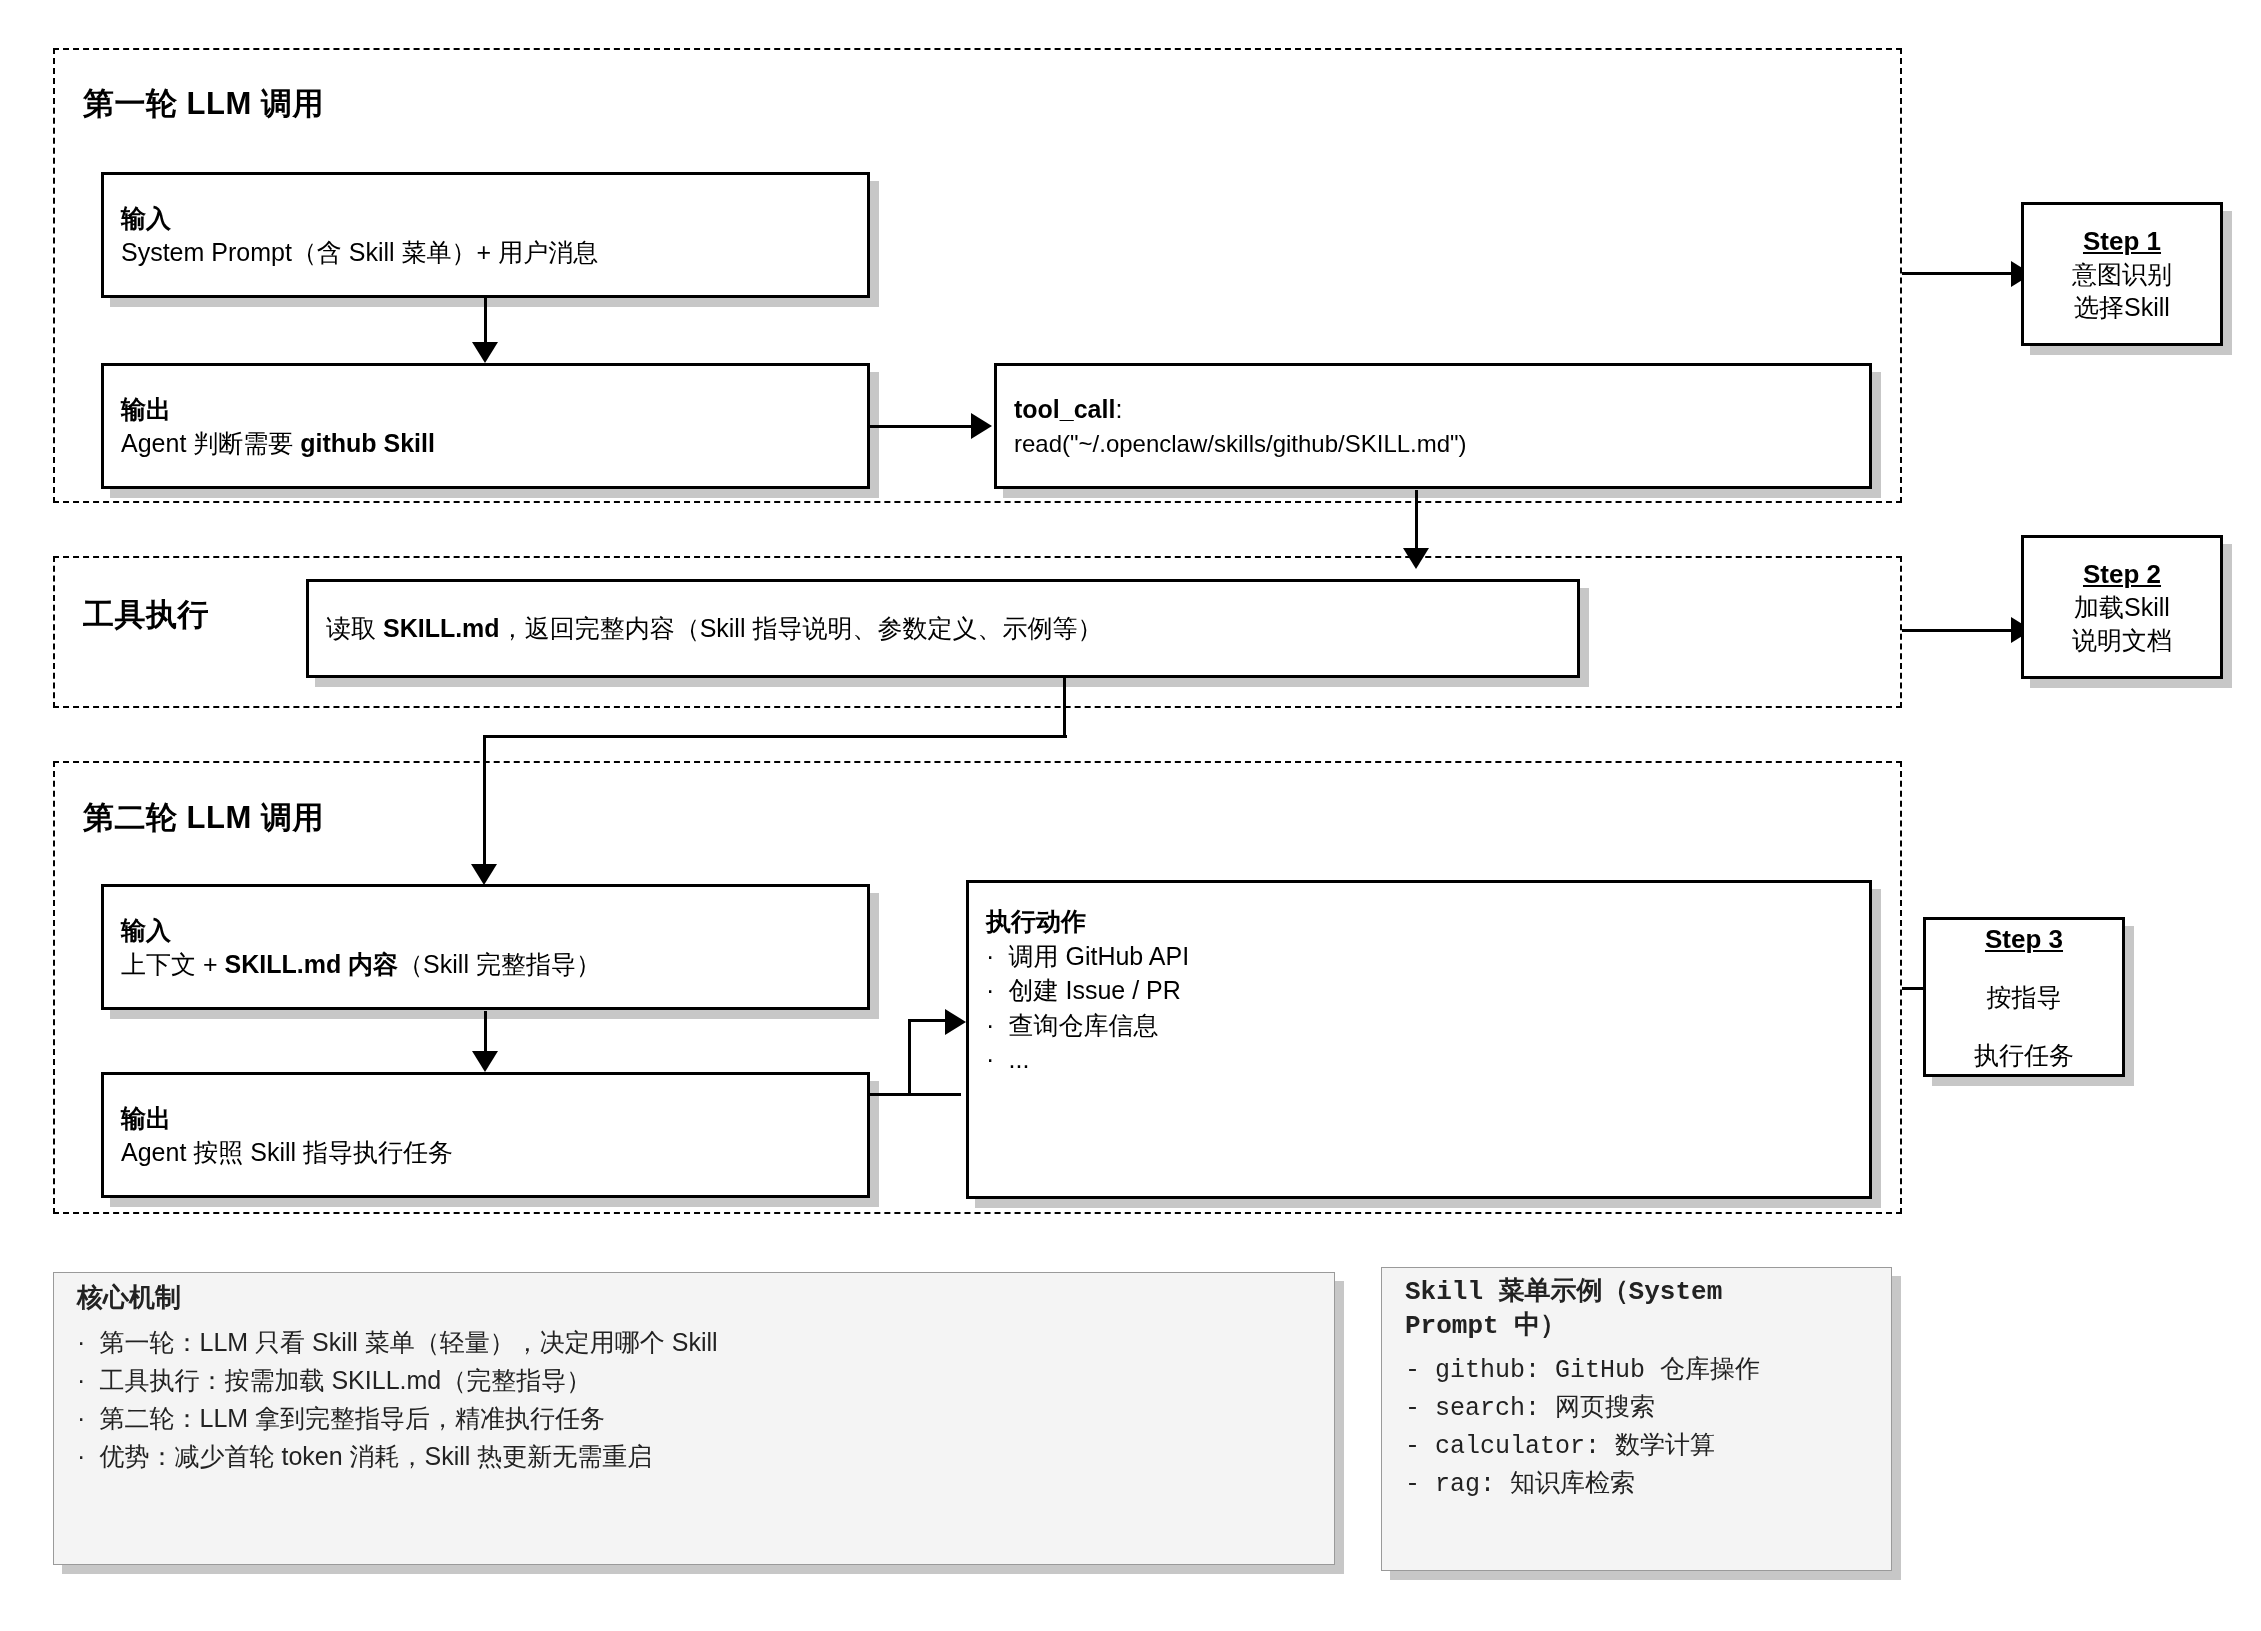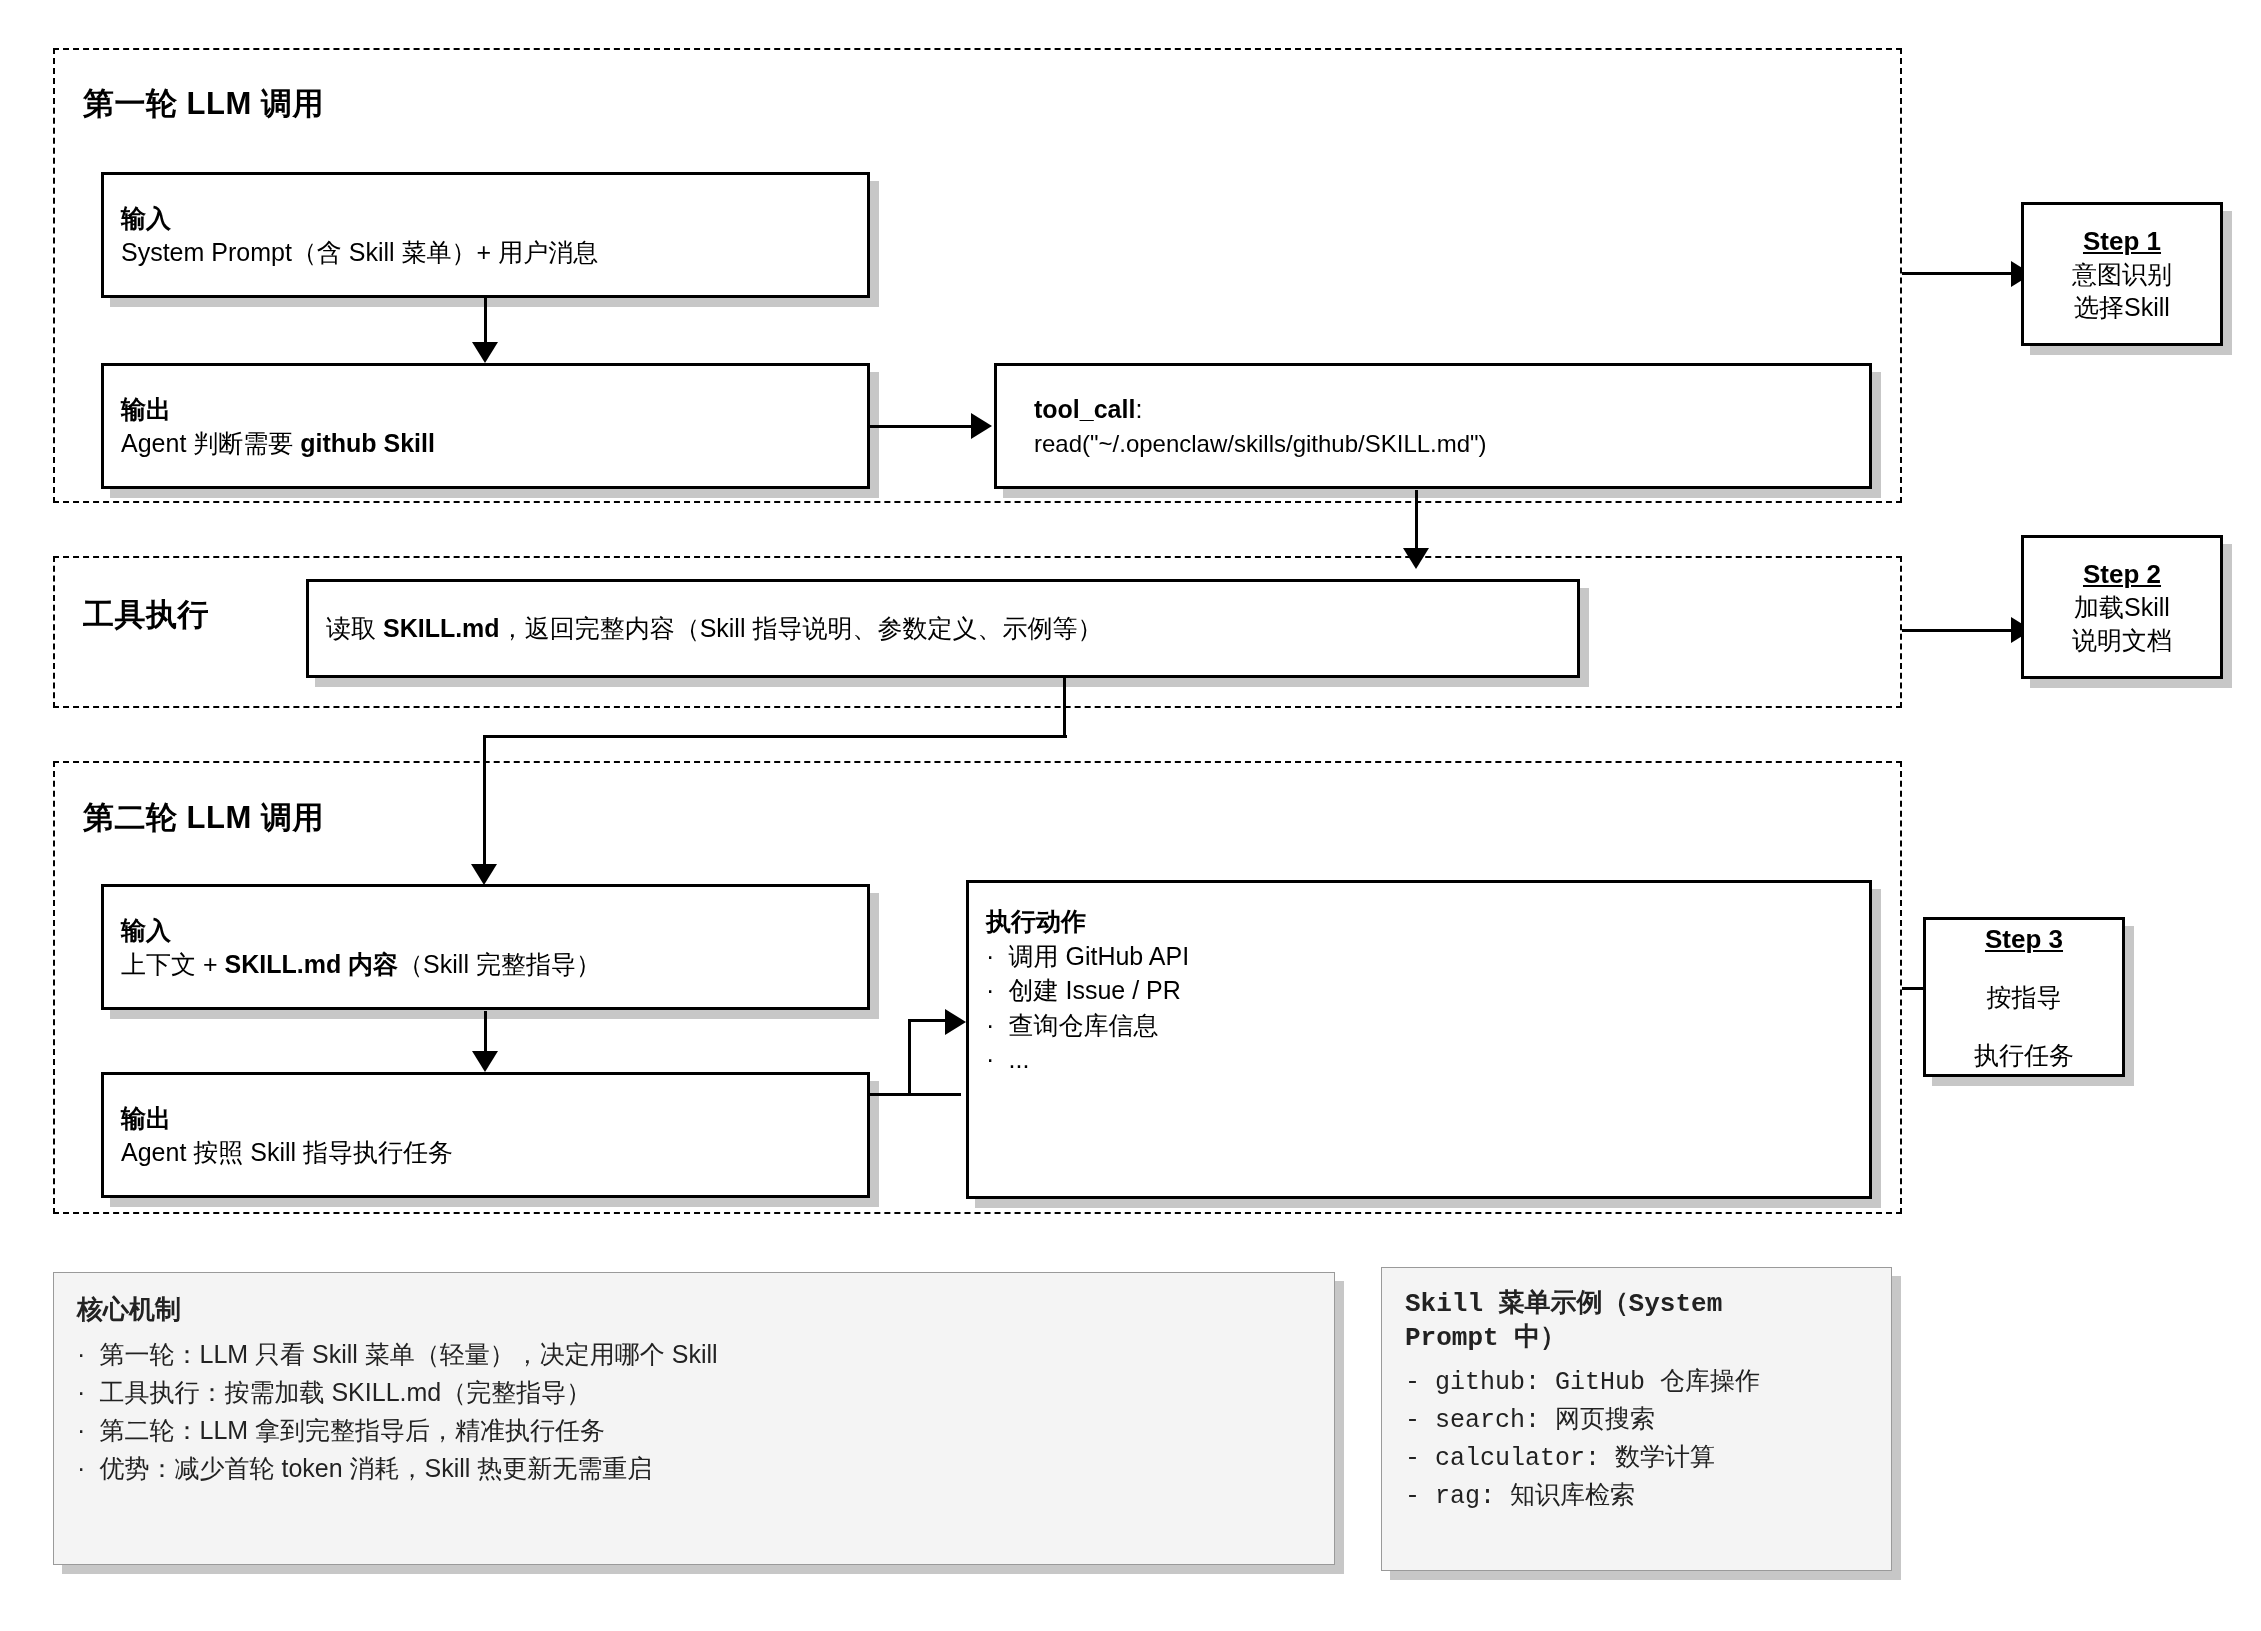--- a/index.html
+++ b/index.html
@@ -78,21 +78,21 @@
     line-height:1.32;
   }
 
   
   .note{
     position:absolute;
     background:#f4f4f4;
     border:1.5px solid #9a9a9a;
     box-sizing:border-box;
     box-shadow:9px 9px 0 0 rgba(0,0,0,0.22);
-    padding:20px 23px;
+    padding:8px 23px;
   }
   .note h4{
     margin:0 0 8px 0;
     font-size:26px;
     font-weight:bold;
     line-height:1.3;
     color:#222;
   }
   .note .item{
     font-size:25px;
@@ -135,21 +135,21 @@
     </div>
   </div>
 
   <div class="box" style="left:101px; top:363px; width:769px; height:126px;">
     <div class="box-inner">
       <div class="line b">输出</div>
       <div class="line"><span>Agent 判断需要 </span><b>github Skill</b></div>
     </div>
   </div>
 
-  <div class="box" style="left:994px; top:363px; width:878px; height:126px;padding-left:20px;">
+  <div class="box" style="left:994px; top:363px; width:878px; height:126px;">
     <div class="box-inner">
       <div class="line"><b>tool_call</b><span>:</span></div>
       <div class="line mono">read("~/.openclaw/skills/github/SKILL.md")</div>
     </div>
   </div>
 
   <div class="vline" style="left:484px; top:298px; height:44px;"></div>
   <div class="arrow-d" style="left:472px; top:342px;"></div>
 
   <div class="hline" style="left:870px; top:425px; width:101px;"></div>

